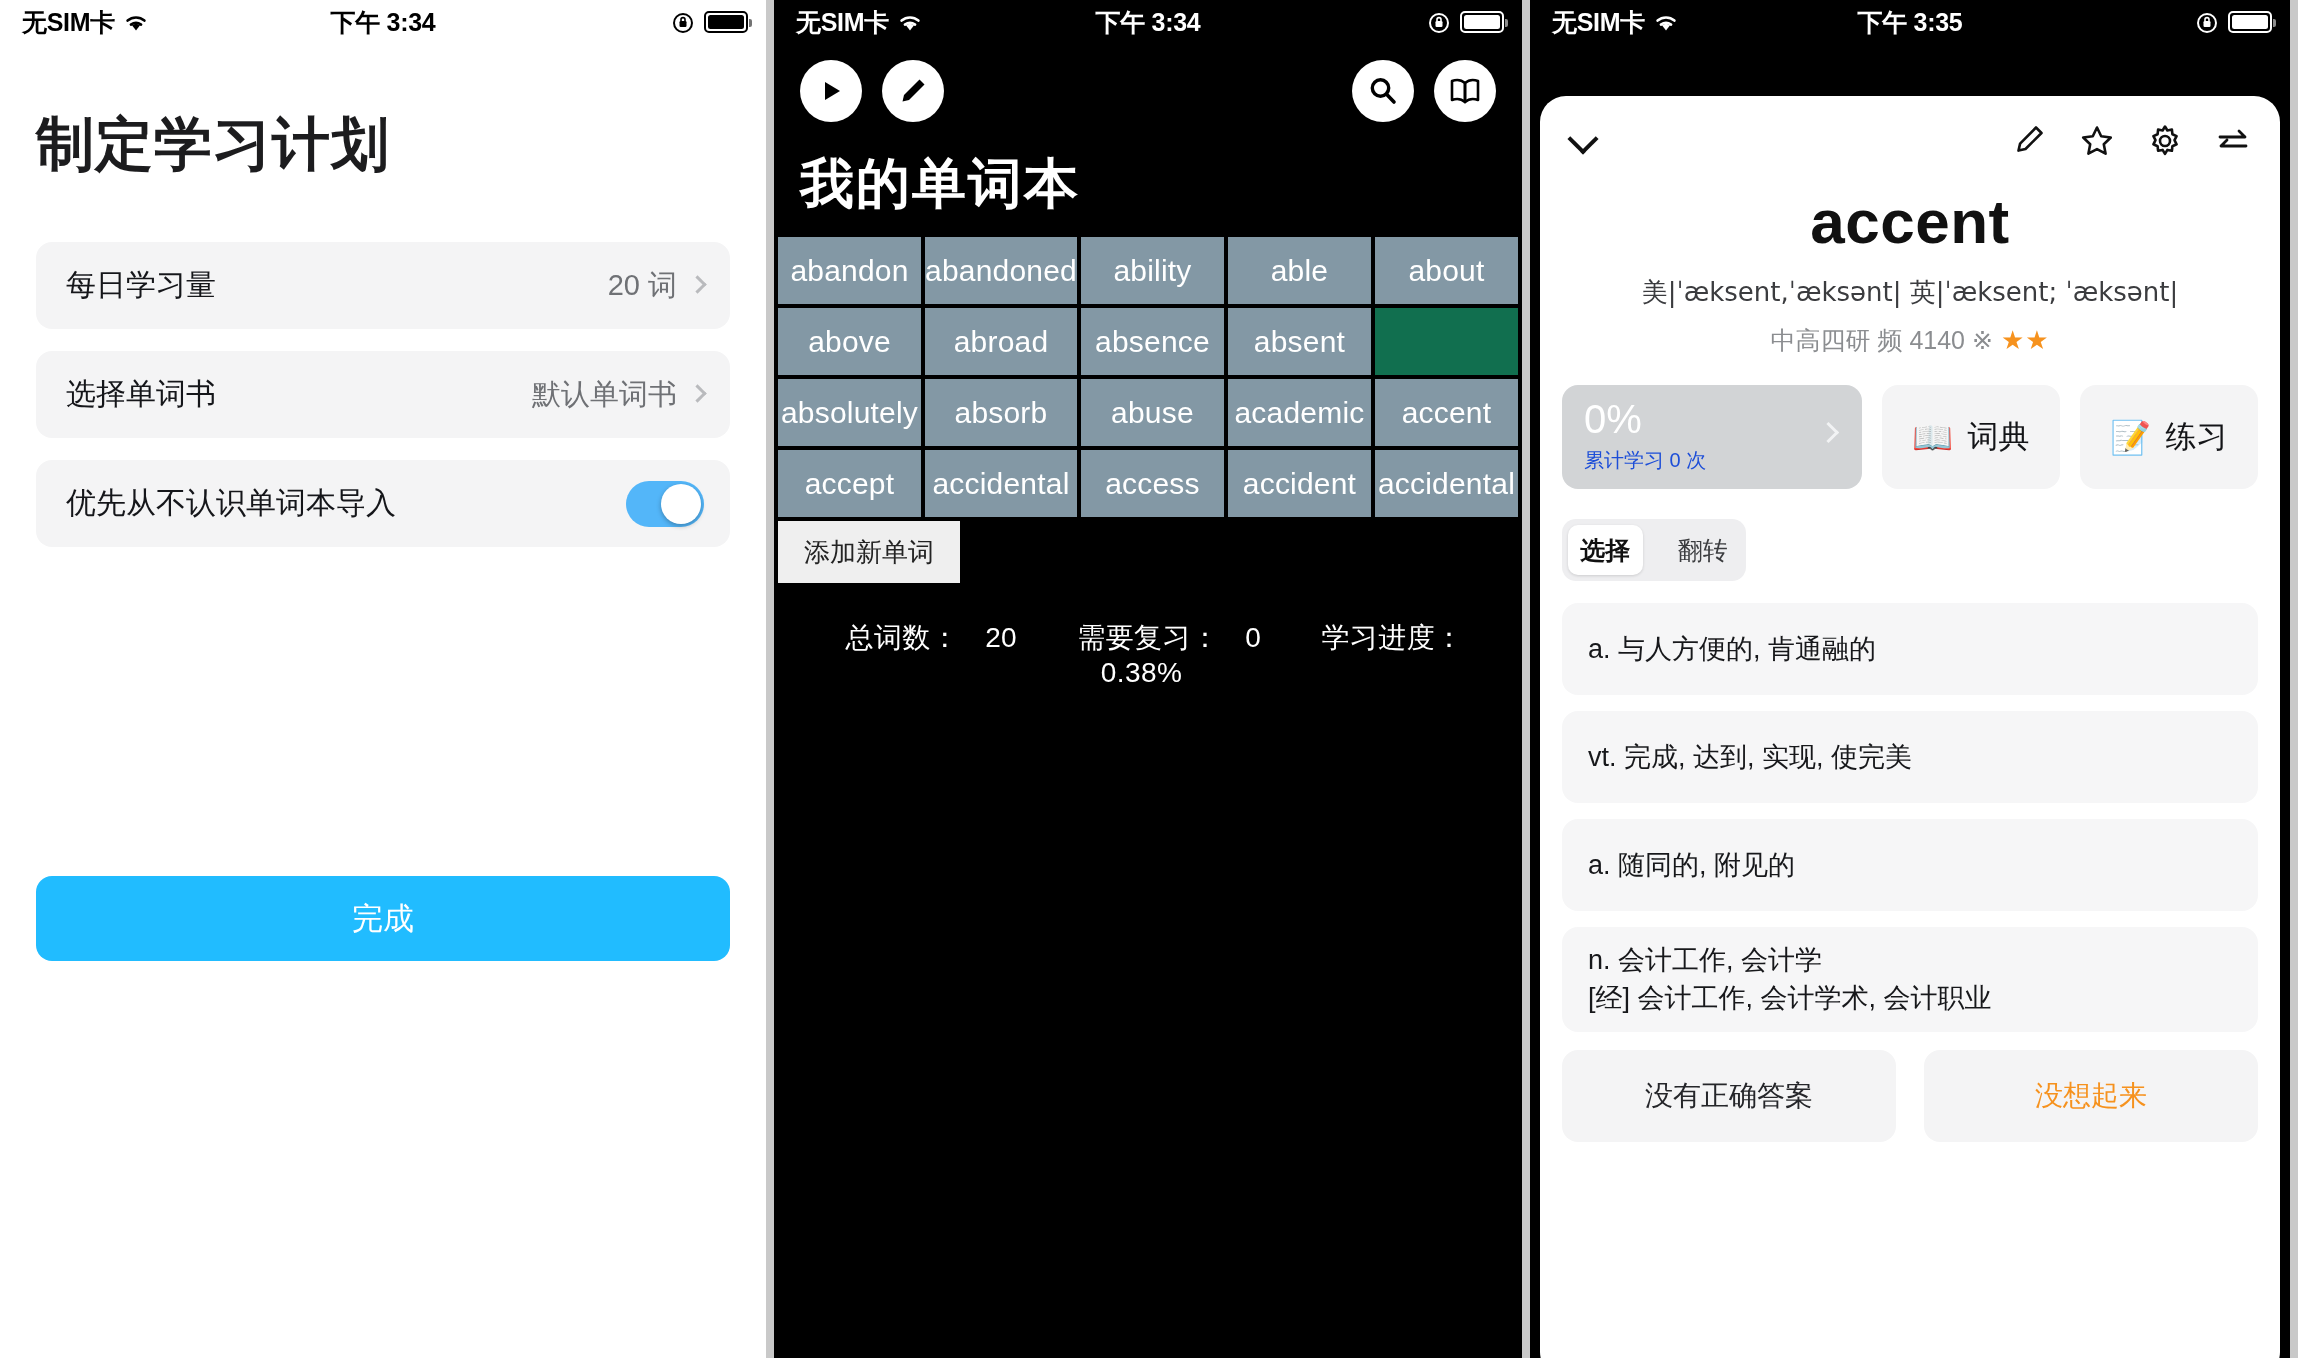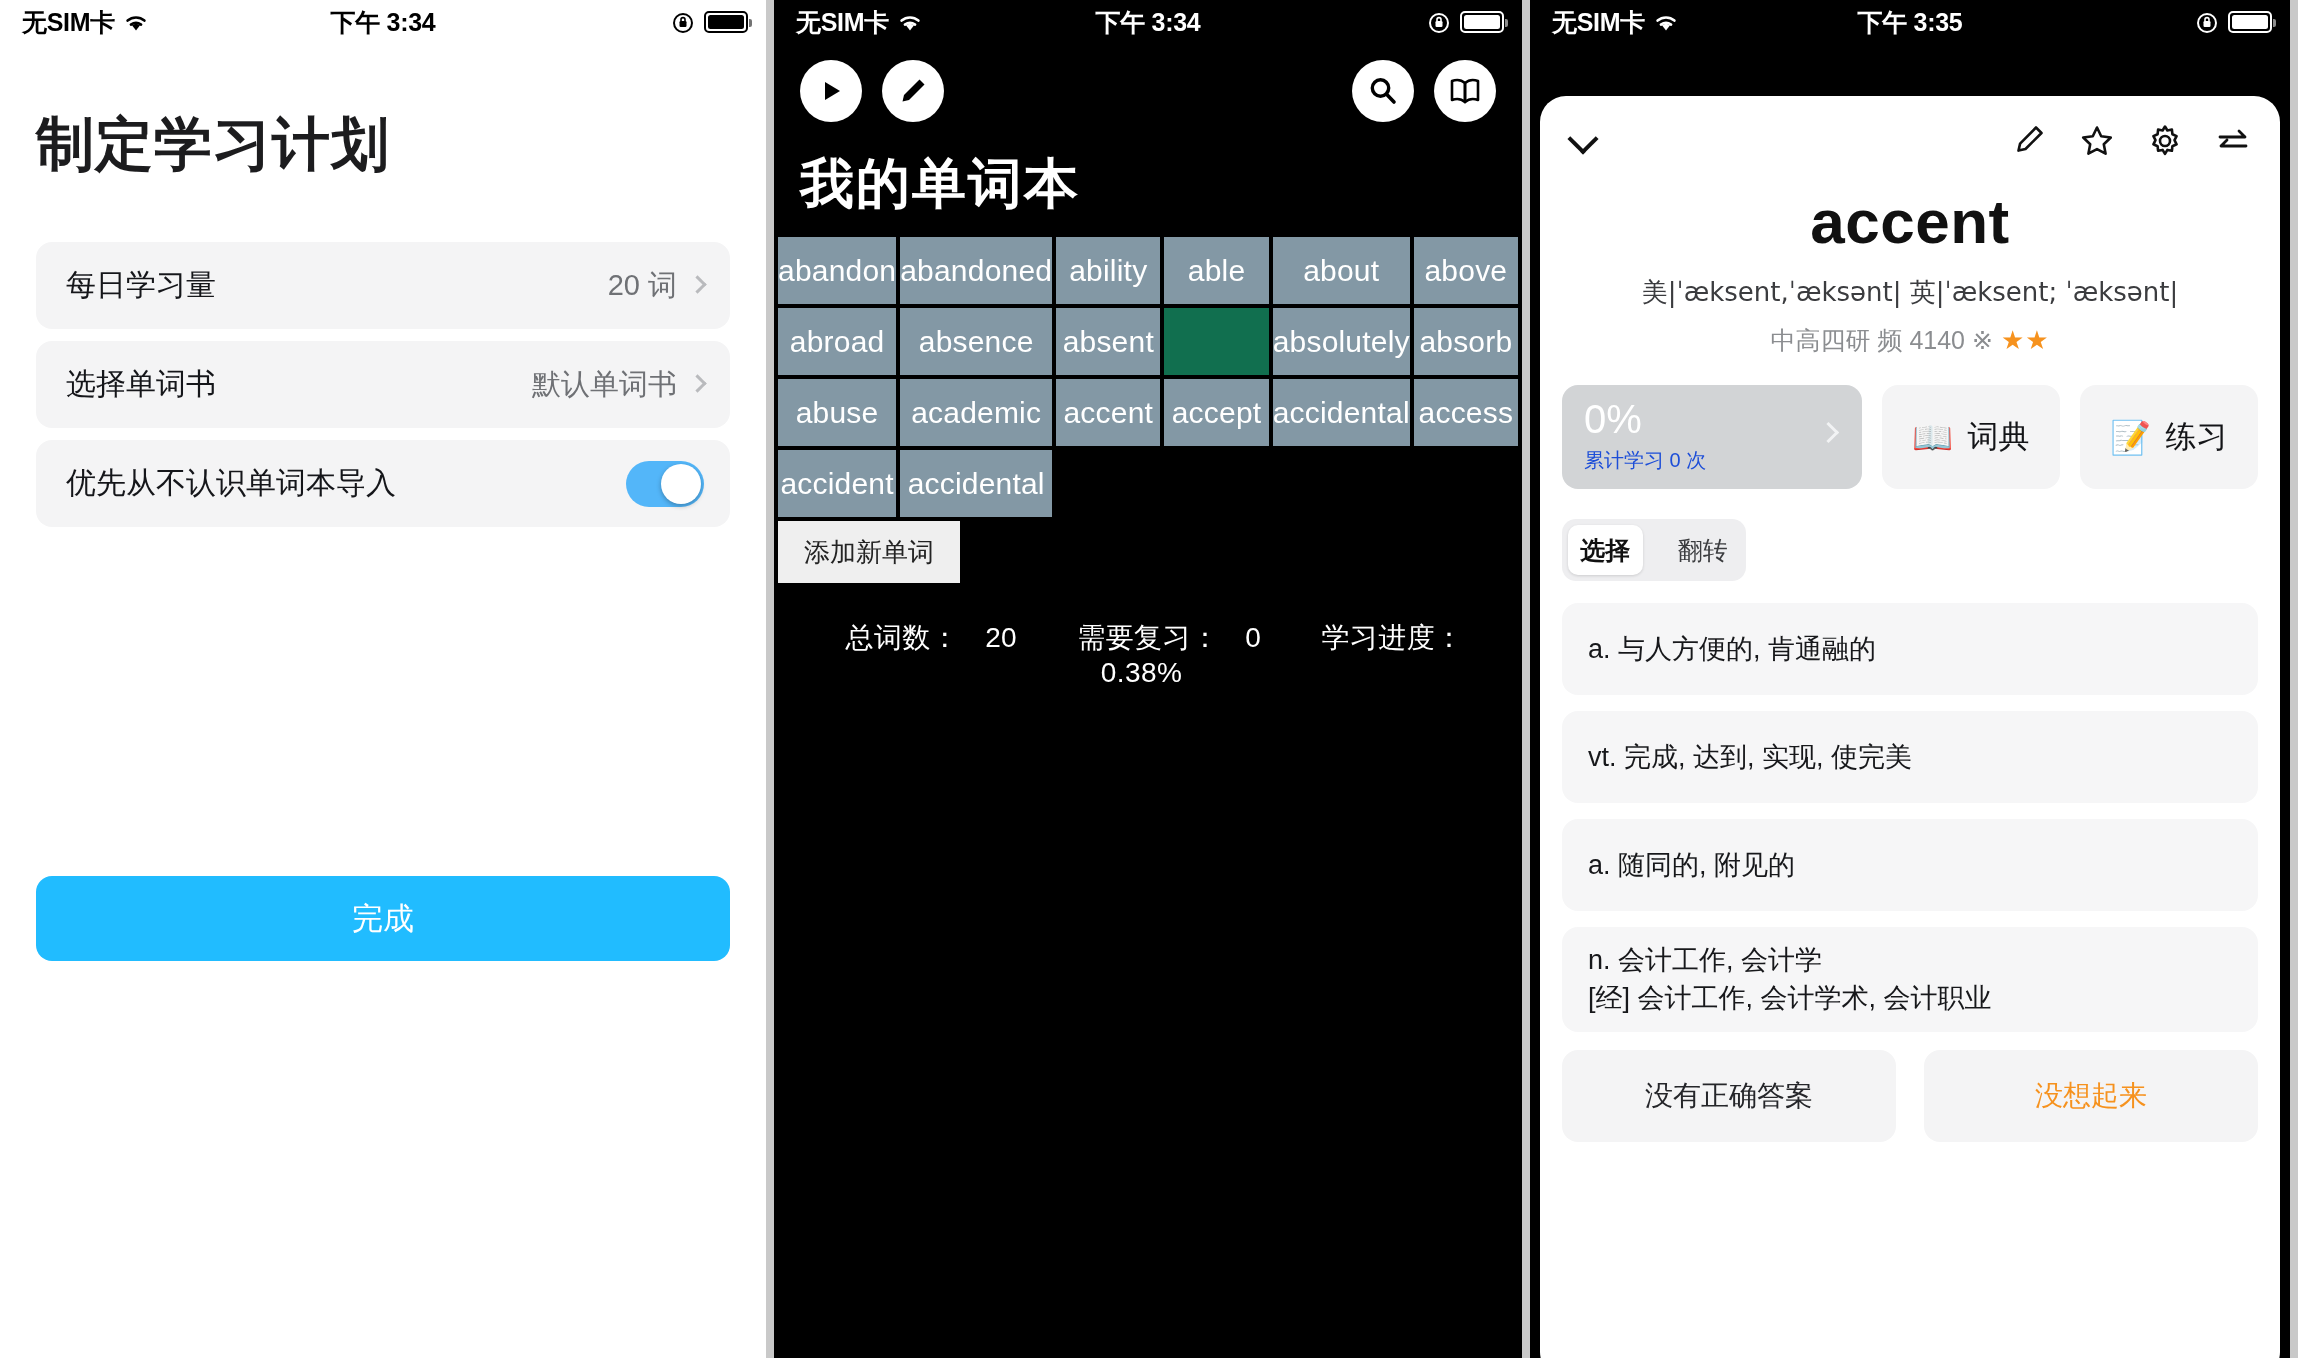--- a/index.html
+++ b/index.html
@@ -41,21 +41,21 @@
   }
   .battery i { position: absolute; left: 2px; top: 2px; bottom: 2px; right: 2px; border-radius: 2.5px; background: currentColor; display: block; }
   .lockicon { width: 22px; height: 22px; }
 
   
   .p1-body { padding: 0 36px; }
   .p1-title {
     font-size: 58px; font-weight: bold; color: #1c1c1e;
     margin-top: 62px; margin-left: 0; letter-spacing: 1px;
   }
-  .p1-list { margin-top: 58px; display: flex; flex-direction: column; gap: 12px; }
+  .p1-list { margin-top: 58px; display: flex; flex-direction: column; gap: 22px; }
   .p1-row {
     background: #f4f4f5; border-radius: 16px;
     height: 87px; display: flex; align-items: center;
     padding: 0 26px 0 30px;
   }
   .p1-row-label { font-size: 30px; color: #15161a; }
   .p1-row-right { margin-left: auto; display: flex; align-items: center; gap: 8px; }
   .p1-row-value { font-size: 29px; color: #6f7175; }
   .chev-r {
     width: 13px; height: 13px; border-top: 3.4px solid #b9babd; border-right: 3.4px solid #b9babd;
@@ -81,21 +81,21 @@
   .circ-btn {
     position: absolute; top: 16px; width: 62px; height: 62px;
     border-radius: 50%; background: #fff;
     display: flex; align-items: center; justify-content: center;
   }
   .p2-h1 {
     color: #fff; font-size: 54px; font-weight: bold;
     padding: 6px 0 16px 26px; letter-spacing: 2px;
   }
   .grid {
-    display: grid; grid-template-columns: repeat(6, 1fr);
+    display: grid; grid-template-columns: repeat(5, 1fr);
     gap: 4px; padding: 0 4px;
   }
   .cell {
     background: #8398a5; height: 67px;
     display: flex; align-items: center; justify-content: center;
     color: #fff; font-size: 30px; letter-spacing: .2px;
   }
   .cell.green { background: #116f4f; }
   .addrow { padding: 4px 4px 0 4px; }
   .addcell {

